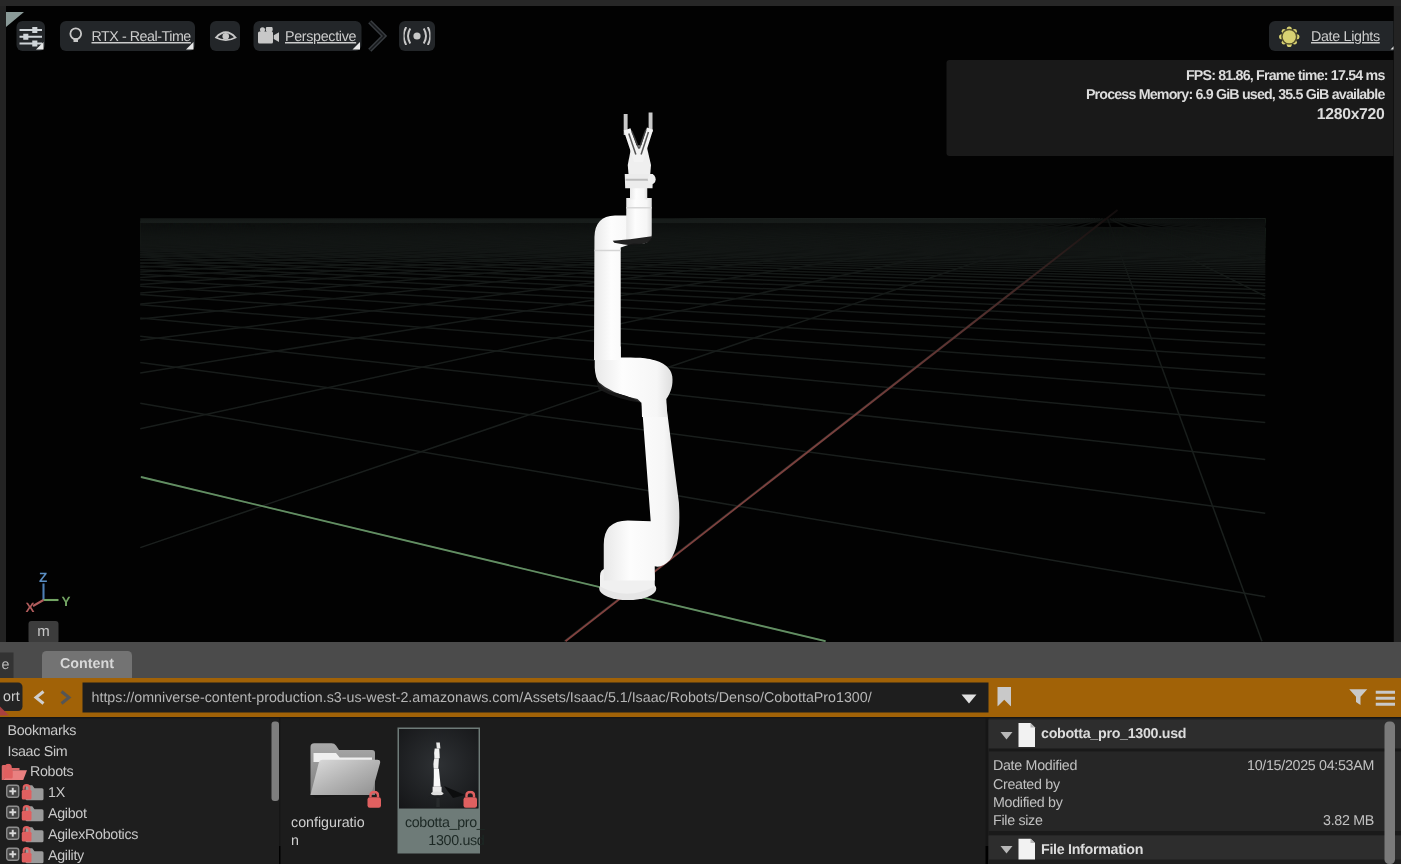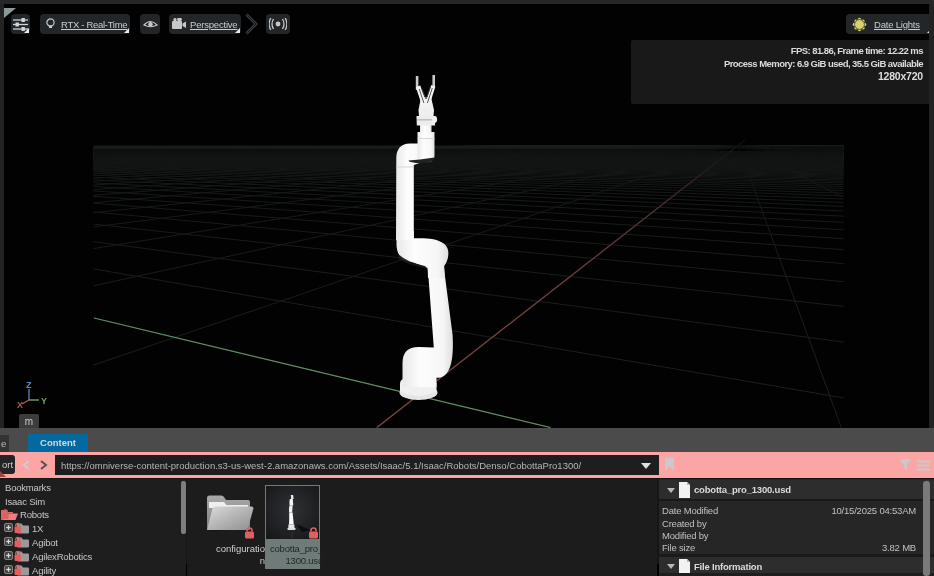--- a/index.html
+++ b/index.html
@@ -474,44 +474,44 @@
       <circle cx="3.9" cy="11.1" r="1.5"></circle>
           <circle cx="11.1" cy="11.1" r="1.5"></circle>
     </g>
     <circle cx="7.5" cy="7.5" r="4.9" fill="#d9d272" stroke="#55502c" stroke-width="1"></circle>
   </svg>
   <span style="margin-left:7px">Date Lights</span>
 </div>
 
 <div class="abs" style="left:627px;top:36px;width:304px;height:64px;background:#191919;border-radius:2px;
      color:#dcdcdc;font-size:9.5px;font-weight:bold;text-align:right;padding:4px 12px 0 0;line-height:13px;white-space:nowrap;letter-spacing:-0.55px">
-  <div>FPS: 81.86, Frame time: 12.22 ms</div>
+  <div>FPS: 81.86, Frame time: 17.54 ms</div>
   <div>Process Memory: 6.9 GiB used, 35.5 GiB available</div>
   <div style="margin-top:0;font-size:10.5px;letter-spacing:-0.2px">1280x720</div>
 </div>
 
 <svg width="40" height="40" viewBox="0 0 40 40" style="position:absolute;left:4px;top:376px">
   <line x1="21" y1="20" x2="21" y2="9" stroke="#4d7fb5" stroke-width="1.4"></line>
   <line x1="21" y1="20" x2="31" y2="20" stroke="#72a463" stroke-width="1.4"></line>
   <line x1="21" y1="20" x2="14" y2="24" stroke="#b05c5c" stroke-width="1.4"></line>
   <text x="18" y="8" fill="#5b8fc4" font-size="9" font-weight="bold">Z</text>
   <text x="33" y="24" fill="#72a463" font-size="9" font-weight="bold">Y</text>
   <text x="9" y="28" fill="#b05c5c" font-size="9" font-weight="bold">X</text>
 </svg>
 <div class="abs" style="left:15px;top:410px;width:20px;height:15px;background:#3c3c3c;border-radius:2px;
      color:#c8c8c8;font-size:10px;display:flex;align-items:center;justify-content:center">m</div>
 </div>
 
 <div class="abs" style="left:0;top:428px;width:934px;height:24px;background:#4b4b4b">
   <div class="abs" style="left:0;top:7px;width:9px;height:17px;background:#333;color:#bbb;font-size:9.5px;line-height:17px;padding-left:1px">e</div>
-  <div class="abs" style="left:28px;top:6px;width:60px;height:18px;background:#0369a1;border-radius:3px 3px 0 0;
+  <div class="abs" style="left:28px;top:6px;width:60px;height:18px;background:#737373;border-radius:3px 3px 0 0;
        color:#d8d8d8;font-size:9.5px;font-weight:bold;text-align:center;line-height:18px">Content</div>
 </div>
 
-<div class="abs" style="left:0;top:452px;width:934px;height:26px;background:#fca5a5">
+<div class="abs" style="left:0;top:452px;width:934px;height:26px;background:#a16207">
   <div class="abs" style="left:0;top:3px;width:15px;height:19px;background:#242424;border-radius:0 3px 3px 0;
        color:#ccc;font-size:9.5px;line-height:19px;padding-left:2px">ort</div>
   <div class="abs" style="left:0;top:19px;width:0;height:0;border-bottom:6px solid #a84040;border-right:6px solid transparent"></div>
   <svg width="8" height="10" viewBox="0 0 8 10" style="position:absolute;left:22px;top:8px">
     <path d="M7 1 L2 5 L7 9" stroke="#cfcfcf" stroke-width="2" fill="none"></path>
   </svg>
   <svg width="8" height="10" viewBox="0 0 8 10" style="position:absolute;left:40px;top:8px">
     <path d="M1 1 L6 5 L1 9" stroke="#555" stroke-width="2" fill="none"></path>
   </svg>
   <div class="abs" style="left:55px;top:3px;width:604px;height:20px;background:#1e1e1e;color:#b5b5b5;
@@ -628,21 +628,21 @@
         <path d="M22.4 38.5 L28.4 38.5 L28.4 42.5 L22.4 42.5 Z" fill="#e9e9e9"></path>
         <ellipse cx="25.5" cy="43" rx="4.2" ry="1.4" fill="#dedede"></ellipse>
         <ellipse cx="26" cy="45.5" rx="7" ry="1.4" fill="#1f2123"></ellipse>
         <path d="M25 46 L27 46 L27.2 52 L24.8 52 Z" fill="#2c2f31" opacity="0.7"></path>
       </svg>
     </div>
     <svg width="11" height="12" viewBox="0 0 11 12" style="position:absolute;left:121px;top:48px">
       <rect x="1" y="4.5" width="9" height="7" rx="1.5" fill="#e06060"></rect>
       <path d="M3 4.5 L3 3.2 Q3 1 5.5 1 Q8 1 8 3.2 L8 4.5" fill="none" stroke="#e06060" stroke-width="1.6"></path>
     </svg>
-    <div class="abs" style="left:7px;top:64px;width:71px;height:26px;color:#cfcfcf;font-size:9.5px;text-align:right;line-height:11.5px">configuratio<br>n</div>
+    <div class="abs" style="left:7px;top:64px;width:71px;height:26px;color:#cfcfcf;font-size:9.5px;text-align:left;line-height:11.5px">configuratio<br>n</div>
     <div class="abs" style="left:76px;top:64px;width:60px;height:26px;color:#1c2824;font-size:9.5px;letter-spacing:-0.2px;text-align:right;line-height:11.5px">cobotta_pro_<br>1300.usd</div>
   </div>
 
   <div class="abs" style="left:659px;top:1px;width:275px;height:97px;background:#262626;color:#c0c0c0;font-size:9.5px;letter-spacing:-0.2px">
     <div class="abs" style="left:0;top:1px;width:275px;height:21px;background:#2d2d2d;border-bottom:2px solid #191919"></div>
     <div class="abs" style="left:8px;top:9px;width:0;height:0;border-left:4.5px solid transparent;border-right:4.5px solid transparent;border-top:5.5px solid #b8b8b8"></div>
     <svg width="13" height="16" viewBox="0 0 13 16" style="position:absolute;left:19px;top:3px">
       <path d="M1 0 L9 0 L12 3 L12 16 L1 16 Z" fill="#f2f2f2"></path>
       <path d="M9 0 L9 3 L12 3 Z" fill="#b5b5b5"></path>
     </svg>

